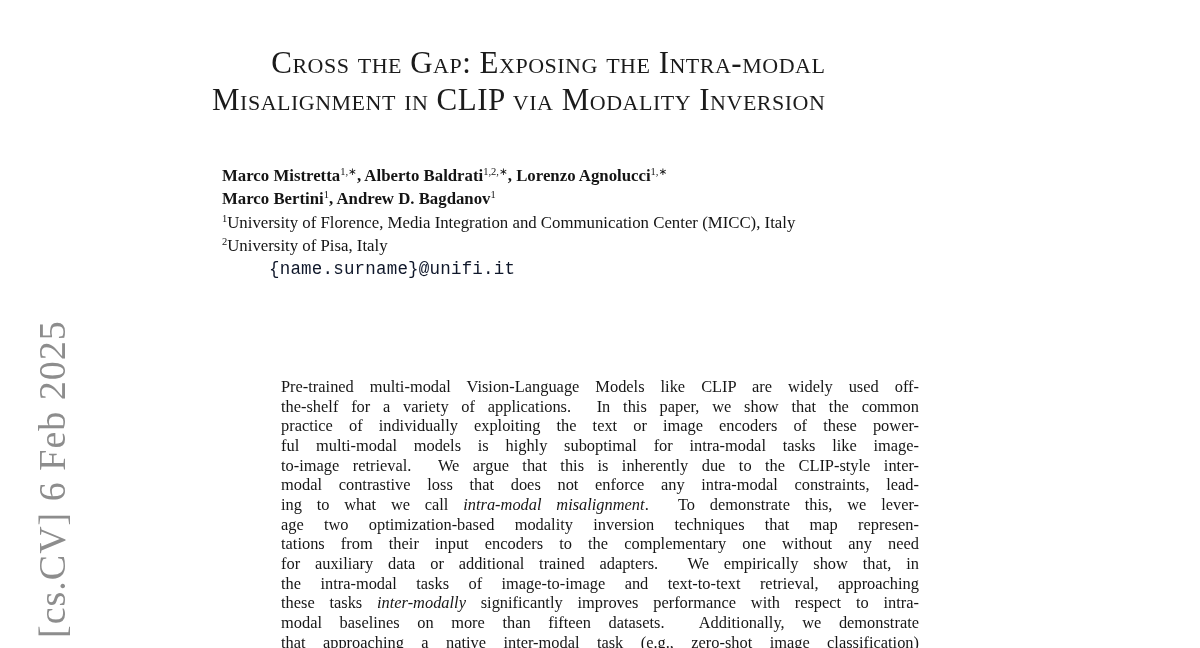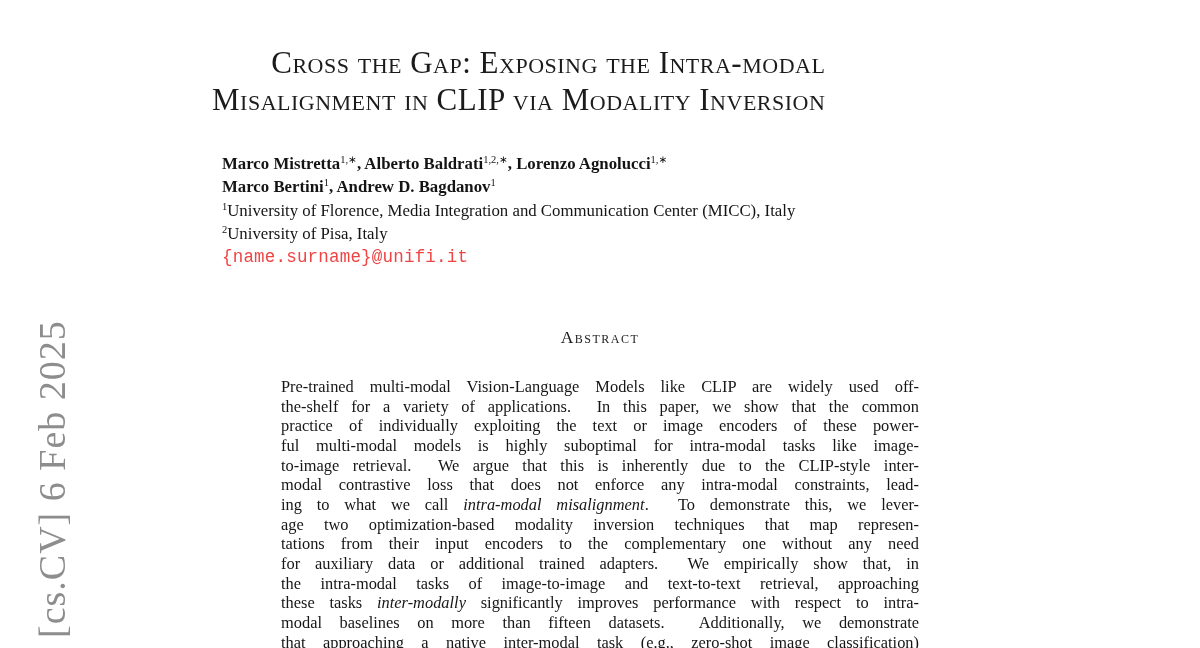--- a/index.html
+++ b/index.html
@@ -41,40 +41,41 @@
     color: #1b1b1b;
     white-space: nowrap;
     text-align: right;
   }
   .title-line { display: block; }
 
   
   .authors {
     position: absolute;
     left: 222px;
-    top: 152px;
+    top: 164px;
     font-size: 16.8px;
     line-height: 23.3px;
     color: #141414;
     white-space: nowrap;
   }
   .f-b { font-weight: 700; }
   .f-i { font-style: italic; }
   .f-sup {
     font-size: 10.5px;
     position: relative;
     top: -6px;
     line-height: 0;
     font-weight: 400;
   }
   .f-m {
     font-family: "Liberation Mono", "DejaVu Sans Mono", monospace;
     font-size: 17.5px;
     letter-spacing: 0.2px;
-    color: #ef4444;
+    color: #0f172a;
+    margin-left: 47px;
   }
 
   
   .abstract-heading {
     position: absolute;
     left: 280px;
     top: 327px;
     width: 640px;
     text-align: center;
     font-variant: small-caps;
@@ -111,21 +112,20 @@
   </h1>
 
   <div class="authors">
     <div class="author-line"><span class="f-b">Marco Mistretta</span><span class="f-sup">1,∗</span><span class="f-b">, </span><span class="f-b">Alberto Baldrati</span><span class="f-sup">1,2,∗</span><span class="f-b">, </span><span class="f-b">Lorenzo Agnolucci</span><span class="f-sup">1,∗</span></div>
     <div class="author-line"><span class="f-b">Marco Bertini</span><span class="f-sup">1</span><span class="f-b">, </span><span class="f-b">Andrew D. Bagdanov</span><span class="f-sup">1</span></div>
     <div class="author-line"><span class="f-sup">1</span><span>University of Florence, Media Integration and Communication Center (MICC), Italy</span></div>
     <div class="author-line"><span class="f-sup">2</span><span>University of Pisa, Italy</span></div>
     <div class="author-line"><span class="f-m">{name.surname}@unifi.it</span></div>
   </div>
 
-  <div class="abstract-heading">Abstract</div>
 
   <div class="abstract-body">
     <div class="abs-line"><span>Pre-trained multi-modal Vision-Language Models like CLIP are widely used off-</span></div>
     <div class="abs-line"><span>the-shelf for a variety of applications.&nbsp; In this paper, we show that the common</span></div>
     <div class="abs-line"><span>practice of individually exploiting the text or image encoders of these power-</span></div>
     <div class="abs-line"><span>ful multi-modal models is highly suboptimal for intra-modal tasks like image-</span></div>
     <div class="abs-line"><span>to-image retrieval.&nbsp; We argue that this is inherently due to the CLIP-style inter-</span></div>
     <div class="abs-line"><span>modal contrastive loss that does not enforce any intra-modal constraints, lead-</span></div>
     <div class="abs-line"><span>ing to what we call </span><span class="f-i">intra-modal misalignment</span><span>.&nbsp; To demonstrate this, we lever-</span></div>
     <div class="abs-line"><span>age two optimization-based modality inversion techniques that map represen-</span></div>

